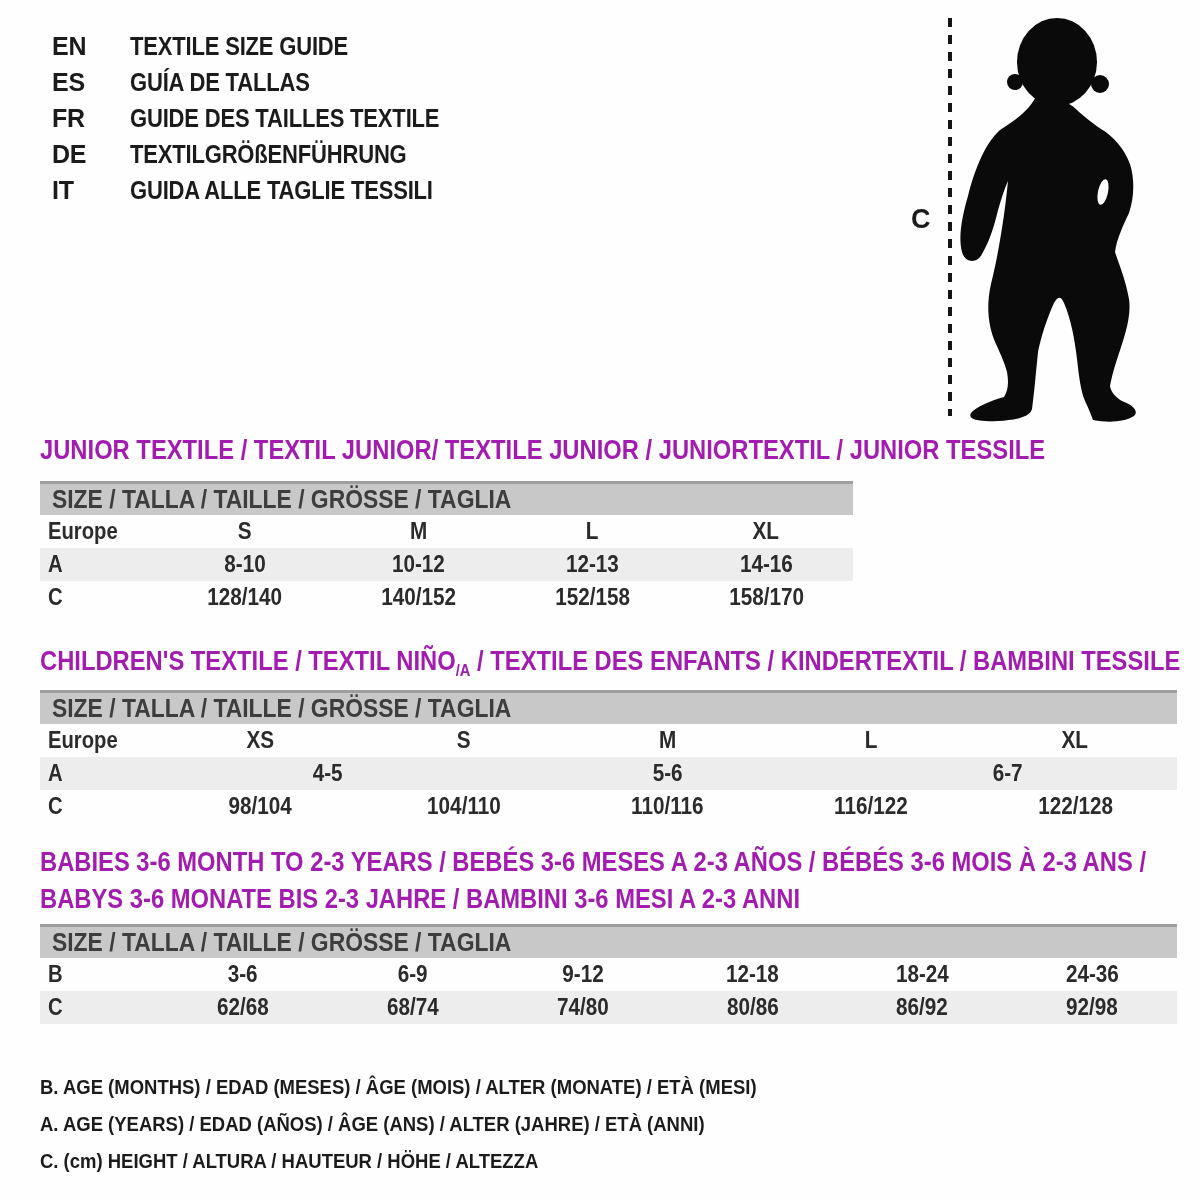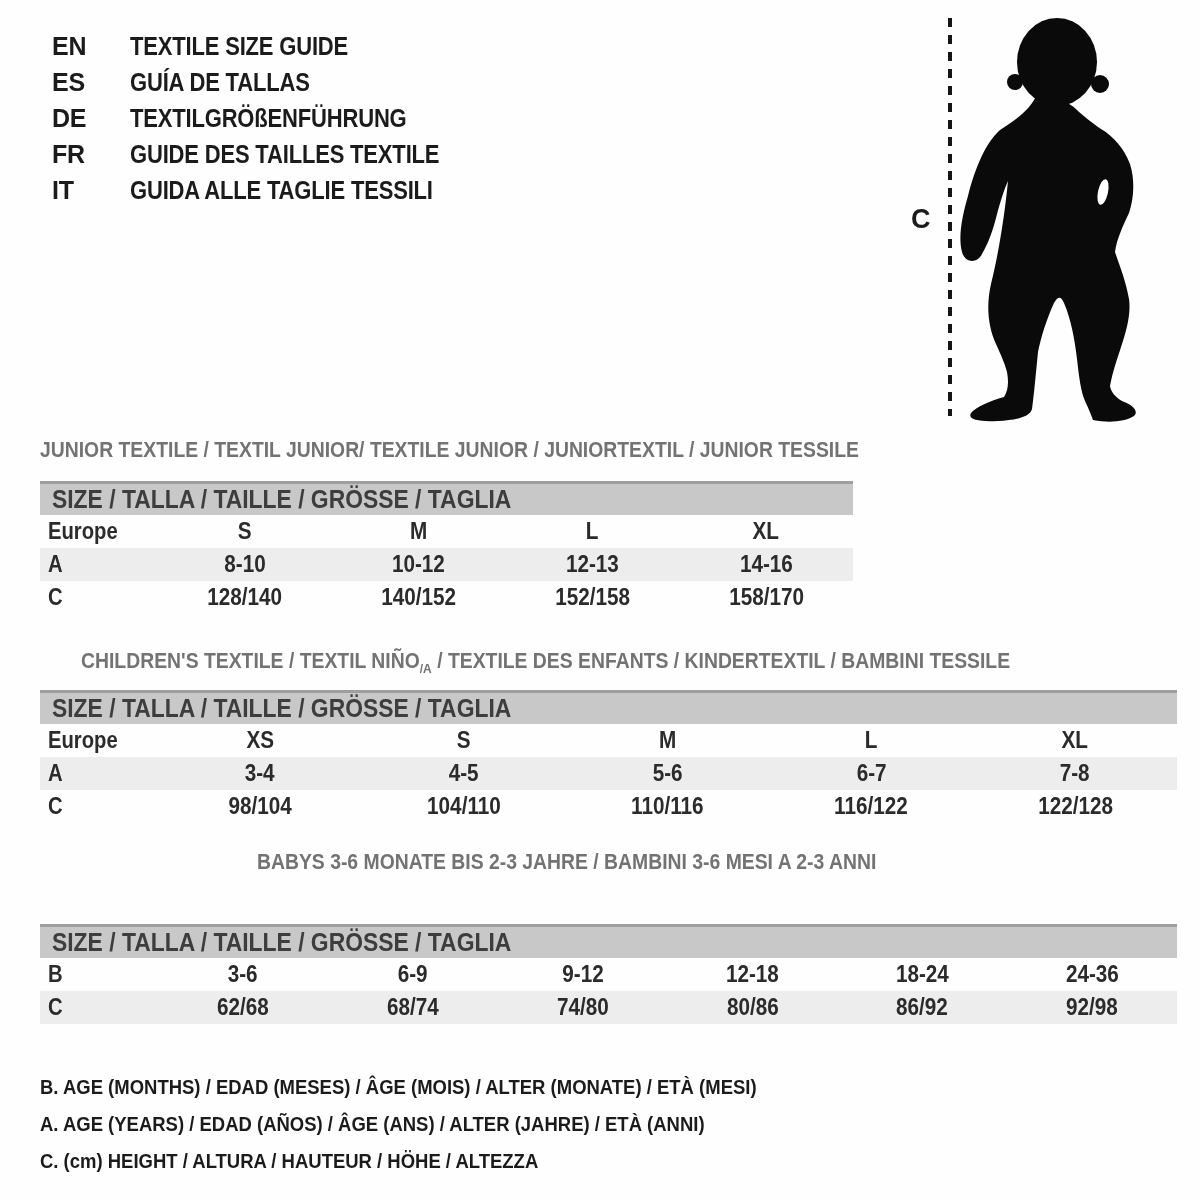--- a/index.html
+++ b/index.html
@@ -25,21 +25,21 @@
   .figure svg{position:absolute;left:0;top:0;width:290px;height:428px;}
   .sil{fill:var(--silhouette,#0a0a0a);}
   .sil .notch{fill:#fff;}
   .c-label{position:absolute;left:6px;top:204px;font-size:27px;}
 
   
   .sec{position:absolute;left:40px;}
   #sec-junior{top:433px;width:813px;}
   #sec-children{top:644px;width:1137px;}
   #sec-babies{top:845px;width:1137px;}
-  .sec-title{font-size:22px;color:#737373;text-align:center;}
+  .sec-title{font-size:27px;color:#a21caf;}
   .sec-title .title-line{height:37px;line-height:34px;}
   .size-table{position:absolute;left:0;width:100%;}
   #sec-junior .size-table{top:48px;}
   #sec-children .size-table{top:46px;}
   #sec-babies .size-table{top:79px;}
 
   .tbl-header{
     height:31px;line-height:31px;
     background:var(--header-bg,#c8c8c8);
     border-top:3px solid var(--header-border,#9e9e9e);
@@ -62,26 +62,26 @@
   <div class="lang-block">
     <div class="lang-row">
       <span class="lang-code">EN</span>
       <span class="cond">TEXTILE SIZE GUIDE</span>
     </div>
     <div class="lang-row">
       <span class="lang-code">ES</span>
       <span class="cond">GUÍA DE TALLAS</span>
     </div>
     <div class="lang-row">
+      <span class="lang-code">FR</span>
+      <span class="cond">GUIDE DES TAILLES TEXTILE</span>
+    </div>
+    <div class="lang-row">
       <span class="lang-code">DE</span>
       <span class="cond">TEXTILGRÖßENFÜHRUNG</span>
-    </div>
-    <div class="lang-row">
-      <span class="lang-code">FR</span>
-      <span class="cond">GUIDE DES TAILLES TEXTILE</span>
     </div>
     <div class="lang-row">
       <span class="lang-code">IT</span>
       <span class="cond">GUIDA ALLE TAGLIE TESSILI</span>
     </div>
   </div>
 
   <div class="figure">
     <svg viewBox="905 0 290 428" aria-hidden="true">
       <line x1="950" y1="18" x2="950" y2="416" stroke="#151515" stroke-width="4" stroke-dasharray="9 8"></line>
@@ -165,39 +165,38 @@
         <div class="tbl-row">
           <div class="tbl-label"><span class="cond">Europe</span></div>
           <div class="tbl-cell"><span class="condc">XS</span></div>
           <div class="tbl-cell"><span class="condc">S</span></div>
           <div class="tbl-cell"><span class="condc">M</span></div>
           <div class="tbl-cell"><span class="condc">L</span></div>
           <div class="tbl-cell"><span class="condc">XL</span></div>
         </div>
         <div class="tbl-row shaded">
           <div class="tbl-label"><span class="cond">A</span></div>
-          <div class="tbl-cell"><span class="condc">3-4</span></div>
           <div class="tbl-cell"><span class="condc">4-5</span></div>
           <div class="tbl-cell"><span class="condc">5-6</span></div>
           <div class="tbl-cell"><span class="condc">6-7</span></div>
-          <div class="tbl-cell"><span class="condc">7-8</span></div>
         </div>
         <div class="tbl-row">
           <div class="tbl-label"><span class="cond">C</span></div>
           <div class="tbl-cell"><span class="condc">98/104</span></div>
           <div class="tbl-cell"><span class="condc">104/110</span></div>
           <div class="tbl-cell"><span class="condc">110/116</span></div>
           <div class="tbl-cell"><span class="condc">116/122</span></div>
           <div class="tbl-cell"><span class="condc">122/128</span></div>
         </div>
       </div>
   </section>
 
   <section class="sec" id="sec-babies">
     <div class="sec-title">
+        <div class="title-line"><span class="cond"><span>BABIES 3-6 MONTH TO 2-3 YEARS / BEBÉS 3-6 MESES A 2-3 AÑOS / BÉBÉS 3-6 MOIS À 2-3 ANS /</span></span></div>
         <div class="title-line"><span class="cond"><span>BABYS 3-6 MONATE BIS 2-3 JAHRE / BAMBINI 3-6 MESI A 2-3 ANNI</span></span></div>
       </div>
     <div class="size-table">
         <div class="tbl-header"><span class="cond">SIZE / TALLA / TAILLE / GRÖSSE / TAGLIA</span></div>
         <div class="tbl-row">
           <div class="tbl-label"><span class="cond">B</span></div>
           <div class="tbl-cell"><span class="condc">3-6</span></div>
           <div class="tbl-cell"><span class="condc">6-9</span></div>
           <div class="tbl-cell"><span class="condc">9-12</span></div>
           <div class="tbl-cell"><span class="condc">12-18</span></div>

